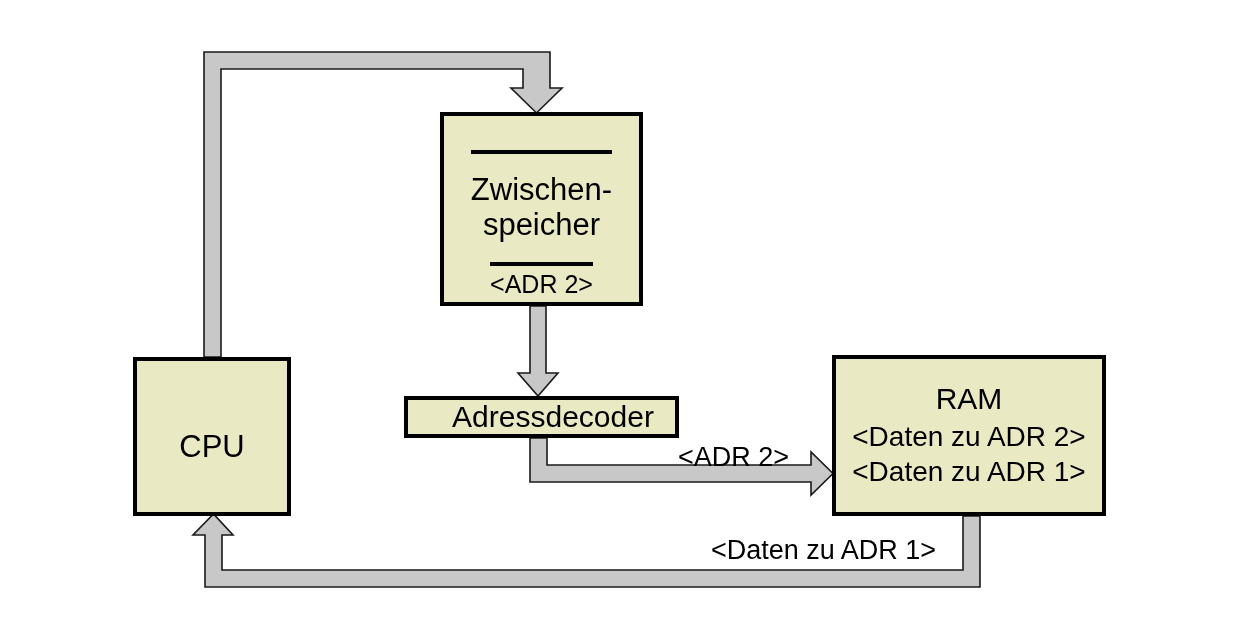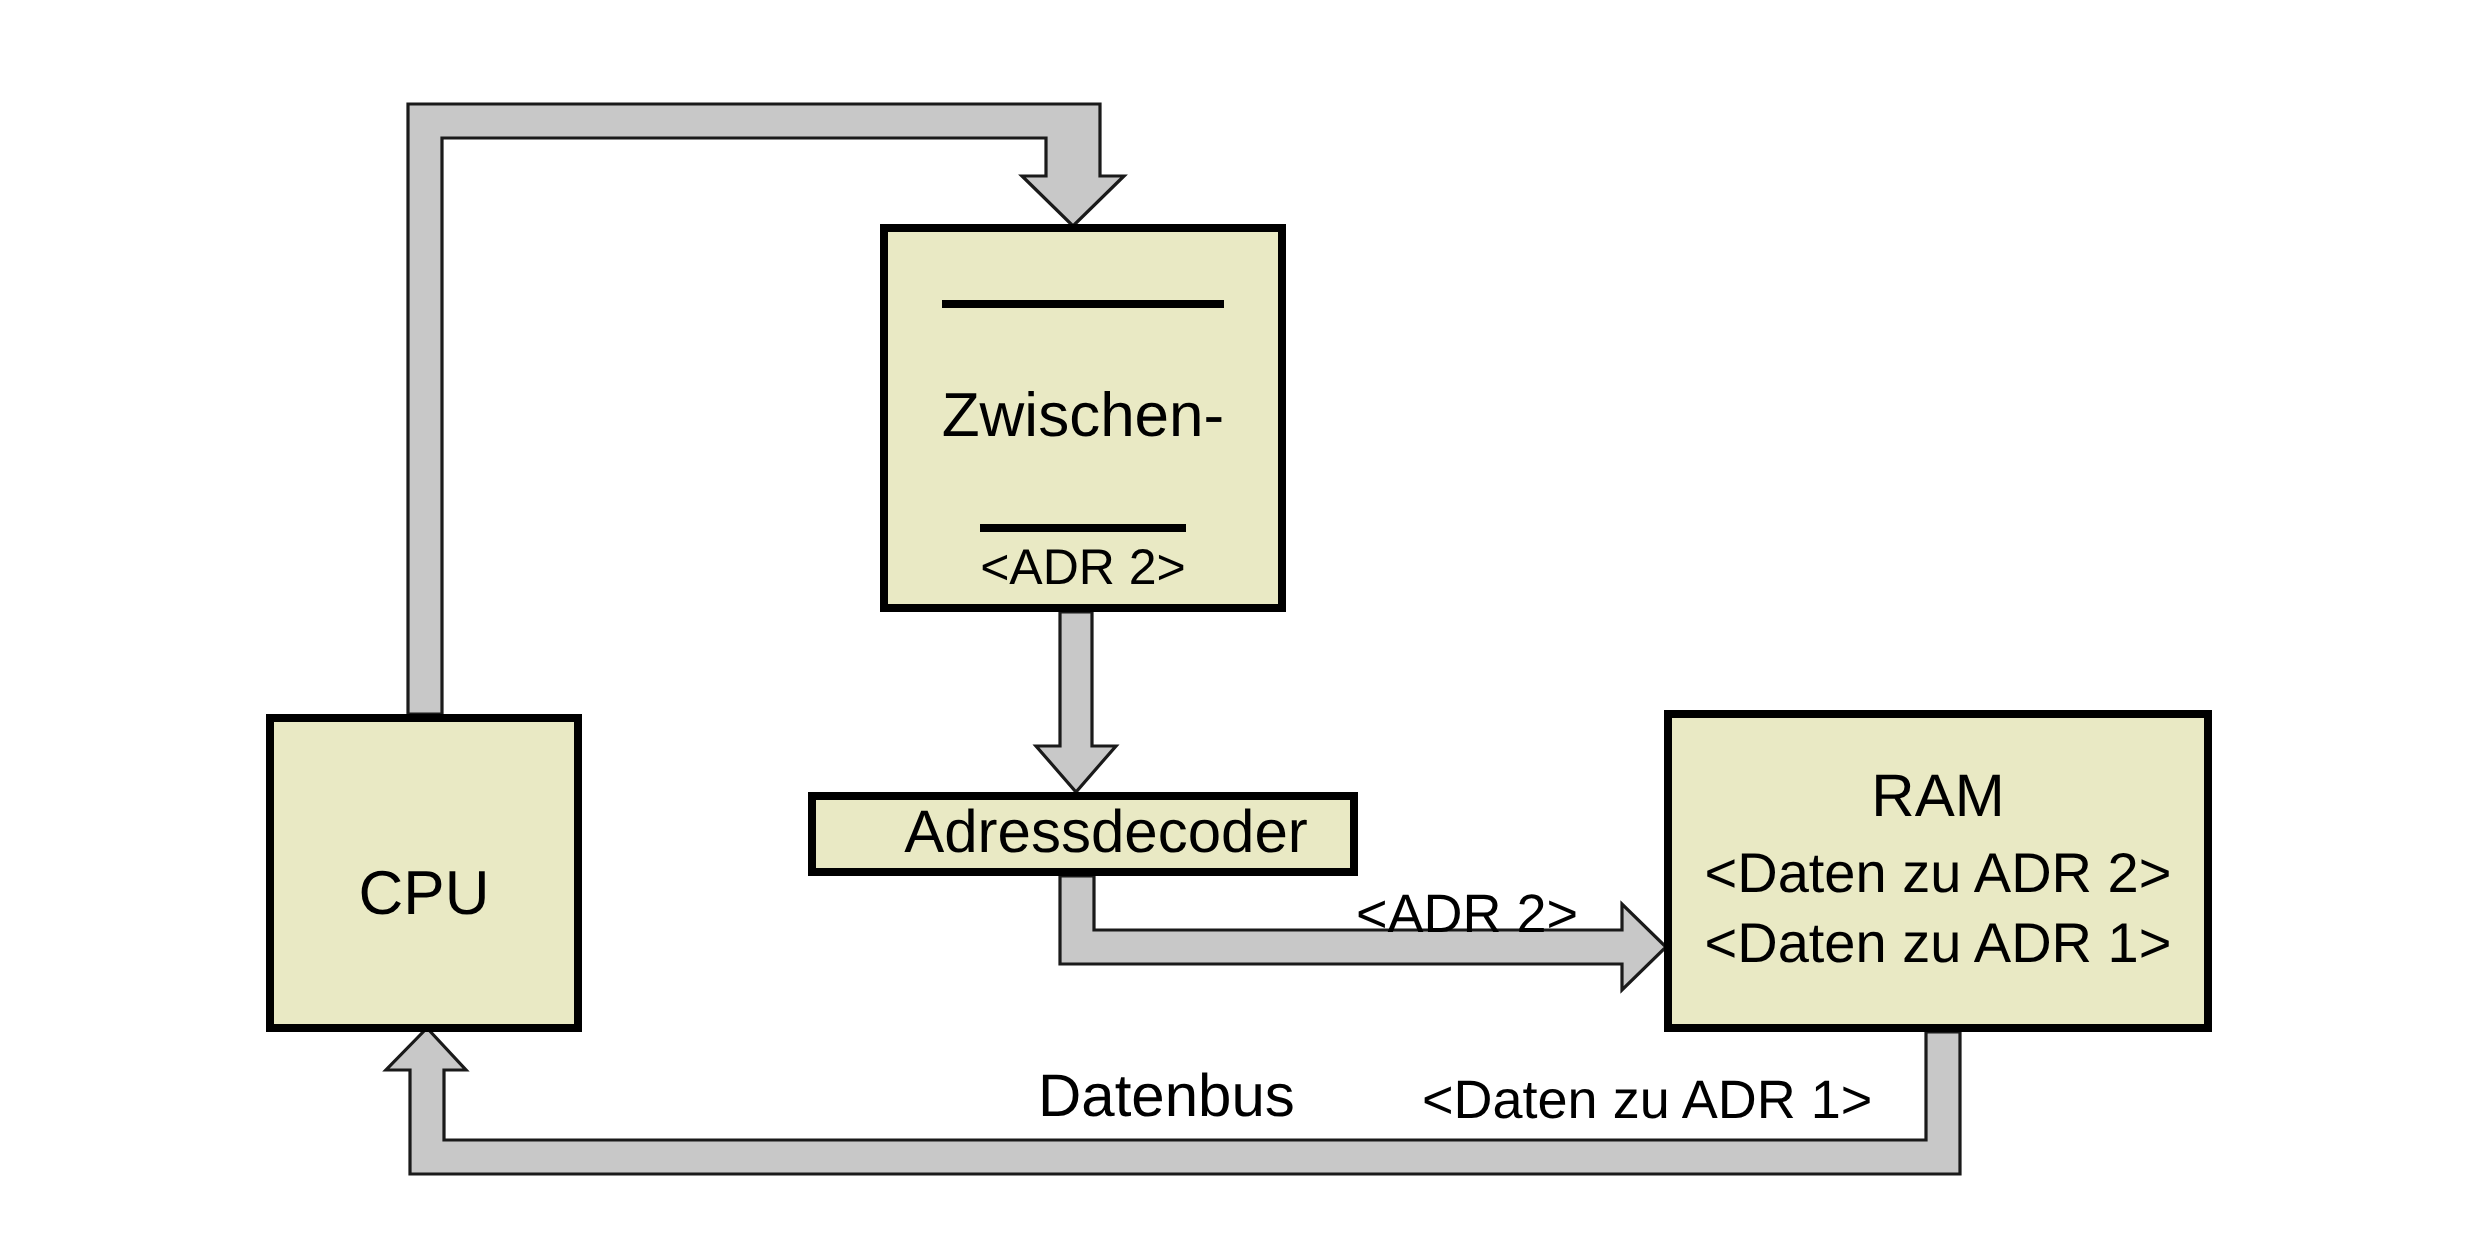--- a/index.html
+++ b/index.html
@@ -189,35 +189,35 @@
 
   <div class="node" id="node-cpu">
     <div class="node-cell">CPU</div>
   </div>
 
   <div class="node" id="node-buffer">
     <div class="node-cell cell-empty"></div>
     <div class="node-cell cell-main divider-top">
       <div>
         <span>Zwischen-</span>
+        <span>speicher</span>
       </div>
     </div>
     <div class="node-cell cell-addr divider-top">&lt;ADR 2&gt;</div>
   </div>
 
   <div class="node" id="node-decoder">
     <div class="node-cell">Adressdecoder</div>
   </div>
 
   <div class="node" id="node-ram">
     <div class="node-cell ram-title">RAM</div>
     <div class="node-cell ram-line">&lt;Daten zu ADR 2&gt;</div>
     <div class="node-cell ram-line">&lt;Daten zu ADR 1&gt;</div>
   </div>
 
 
   <div class="edge-label" id="label-adr2-bus">&lt;ADR 2&gt;</div>
 
-  <div class="edge-label" id="label-datenbus">Datenbus</div>
 
   <div class="edge-label" id="label-daten-adr1">&lt;Daten zu ADR 1&gt;</div>
 
 </div>
 
 </body></html>

